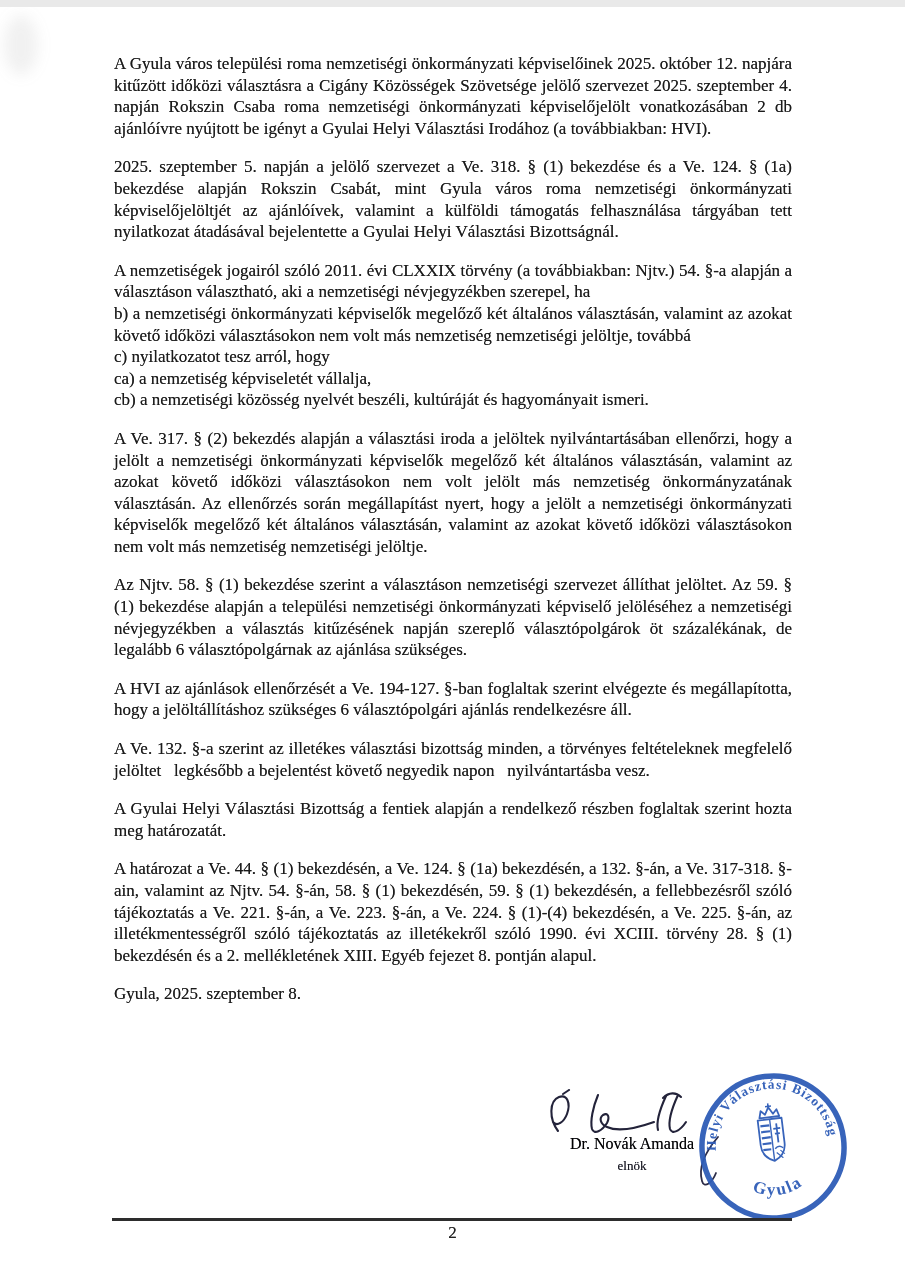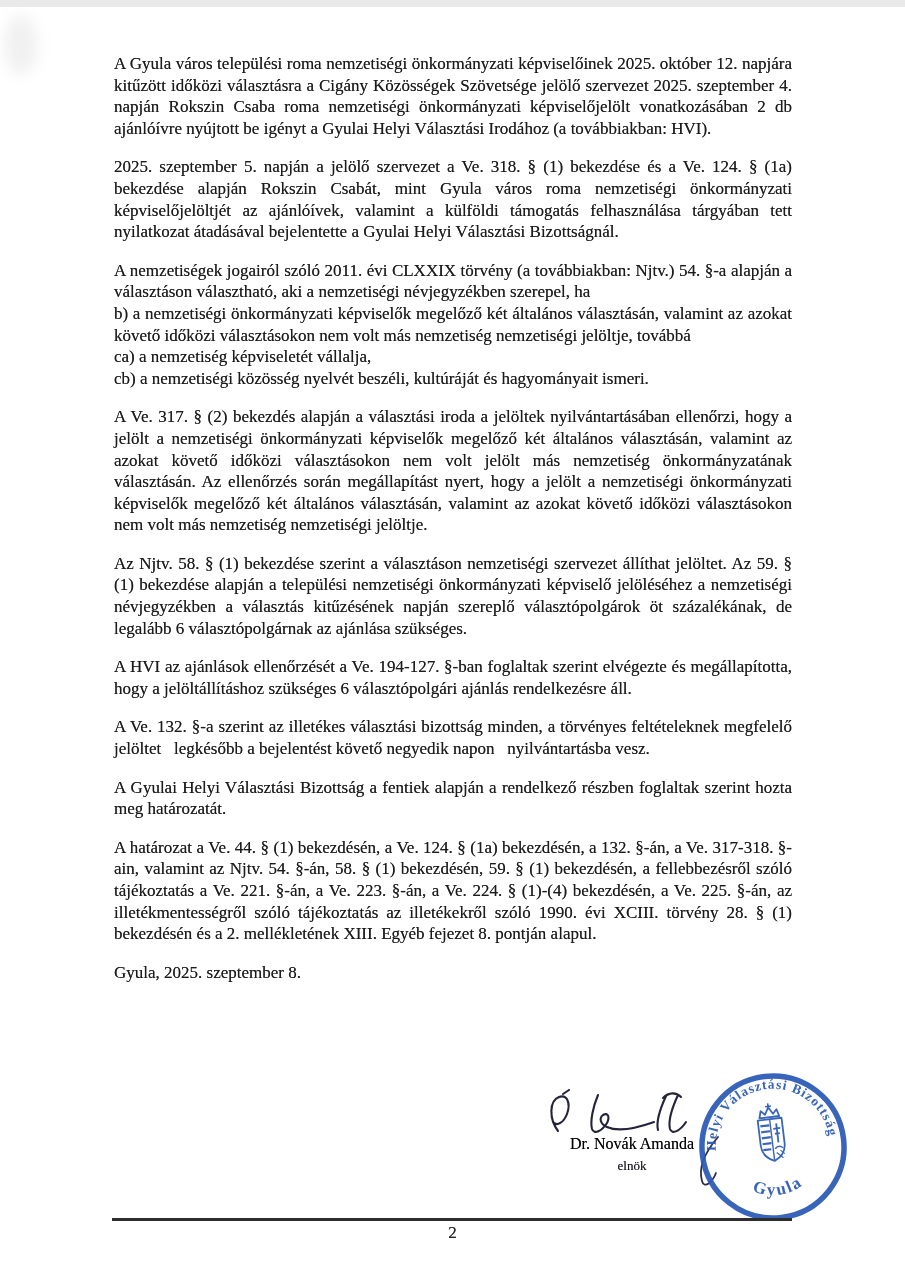--- a/index.html
+++ b/index.html
@@ -66,20 +66,21 @@
 
 <div class="page">
 
   <div class="scan-smudge"></div>
 
   <div class="content">
     <p>A Gyula város települési roma nemzetiségi önkormányzati képviselőinek 2025. október 12. napjára kitűzött időközi választásra a Cigány Közösségek Szövetsége jelölő szervezet 2025. szeptember 4. napján Rokszin Csaba roma nemzetiségi önkormányzati képviselőjelölt vonatkozásában 2 db ajánlóívre nyújtott be igényt a Gyulai Helyi Választási Irodához (a továbbiakban: HVI).</p>
     <p>2025. szeptember 5. napján a jelölő szervezet a Ve. 318. § (1) bekezdése és a Ve. 124. § (1a) bekezdése alapján Rokszin Csabát, mint Gyula város roma nemzetiségi önkormányzati képviselőjelöltjét az ajánlóívek, valamint a külföldi támogatás felhasználása tárgyában tett nyilatkozat átadásával bejelentette a Gyulai Helyi Választási Bizottságnál.</p>
     <p class="mb0">A nemzetiségek jogairól szóló 2011. évi CLXXIX törvény (a továbbiakban: Njtv.) 54. §-a alapján a választáson választható, aki a nemzetiségi névjegyzékben szerepel, ha</p>
     <p class="mb0">b) a nemzetiségi önkormányzati képviselők megelőző két általános választásán, valamint az azokat követő időközi választásokon nem volt más nemzetiség nemzetiségi jelöltje, továbbá</p>
+    <p class="mb0">c) nyilatkozatot tesz arról, hogy</p>
     <p class="mb0">ca) a nemzetiség képviseletét vállalja,</p>
     <p>cb) a nemzetiségi közösség nyelvét beszéli, kultúráját és hagyományait ismeri.</p>
     <p>A Ve. 317. § (2) bekezdés alapján a választási iroda a jelöltek nyilvántartásában ellenőrzi, hogy a jelölt a nemzetiségi önkormányzati képviselők megelőző két általános választásán, valamint az azokat követő időközi választásokon nem volt jelölt más nemzetiség önkormányzatának választásán. Az ellenőrzés során megállapítást nyert, hogy a jelölt a nemzetiségi önkormányzati képviselők megelőző két általános választásán, valamint az azokat követő időközi választásokon nem volt más nemzetiség nemzetiségi jelöltje.</p>
     <p>Az Njtv. 58. § (1) bekezdése szerint a választáson nemzetiségi szervezet állíthat jelöltet. Az 59. § (1) bekezdése alapján a települési nemzetiségi önkormányzati képviselő jelöléséhez a nemzetiségi névjegyzékben a választás kitűzésének napján szereplő választópolgárok öt százalékának, de legalább 6 választópolgárnak az ajánlása szükséges.</p>
     <p>A HVI az ajánlások ellenőrzését a Ve. 194-127. §-ban foglaltak szerint elvégezte és megállapította, hogy a jelöltállításhoz szükséges 6 választópolgári ajánlás rendelkezésre áll.</p>
     <p>A Ve. 132. §-a szerint az illetékes választási bizottság minden, a törvényes feltételeknek megfelelő jelöltet &nbsp;&nbsp;legkésőbb a bejelentést követő negyedik napon&nbsp;&nbsp; nyilvántartásba vesz.</p>
     <p>A Gyulai Helyi Választási Bizottság a fentiek alapján a rendelkező részben foglaltak szerint hozta meg határozatát.</p>
     <p>A határozat a Ve. 44. § (1) bekezdésén, a Ve. 124. § (1a) bekezdésén, a 132. §-án, a Ve. 317-318. §-ain, valamint az Njtv. 54. §-án, 58. § (1) bekezdésén, 59. § (1) bekezdésén, a fellebbezésről szóló tájékoztatás a Ve. 221. §-án, a Ve. 223. §-án, a Ve. 224. § (1)-(4) bekezdésén, a Ve. 225. §-án, az illetékmentességről szóló tájékoztatás az illetékekről szóló 1990. évi XCIII. törvény 28. § (1) bekezdésén és a 2. mellékletének XIII. Egyéb fejezet 8. pontján alapul.</p>
     <p class="date-line">Gyula, 2025. szeptember 8.</p>
   </div>

